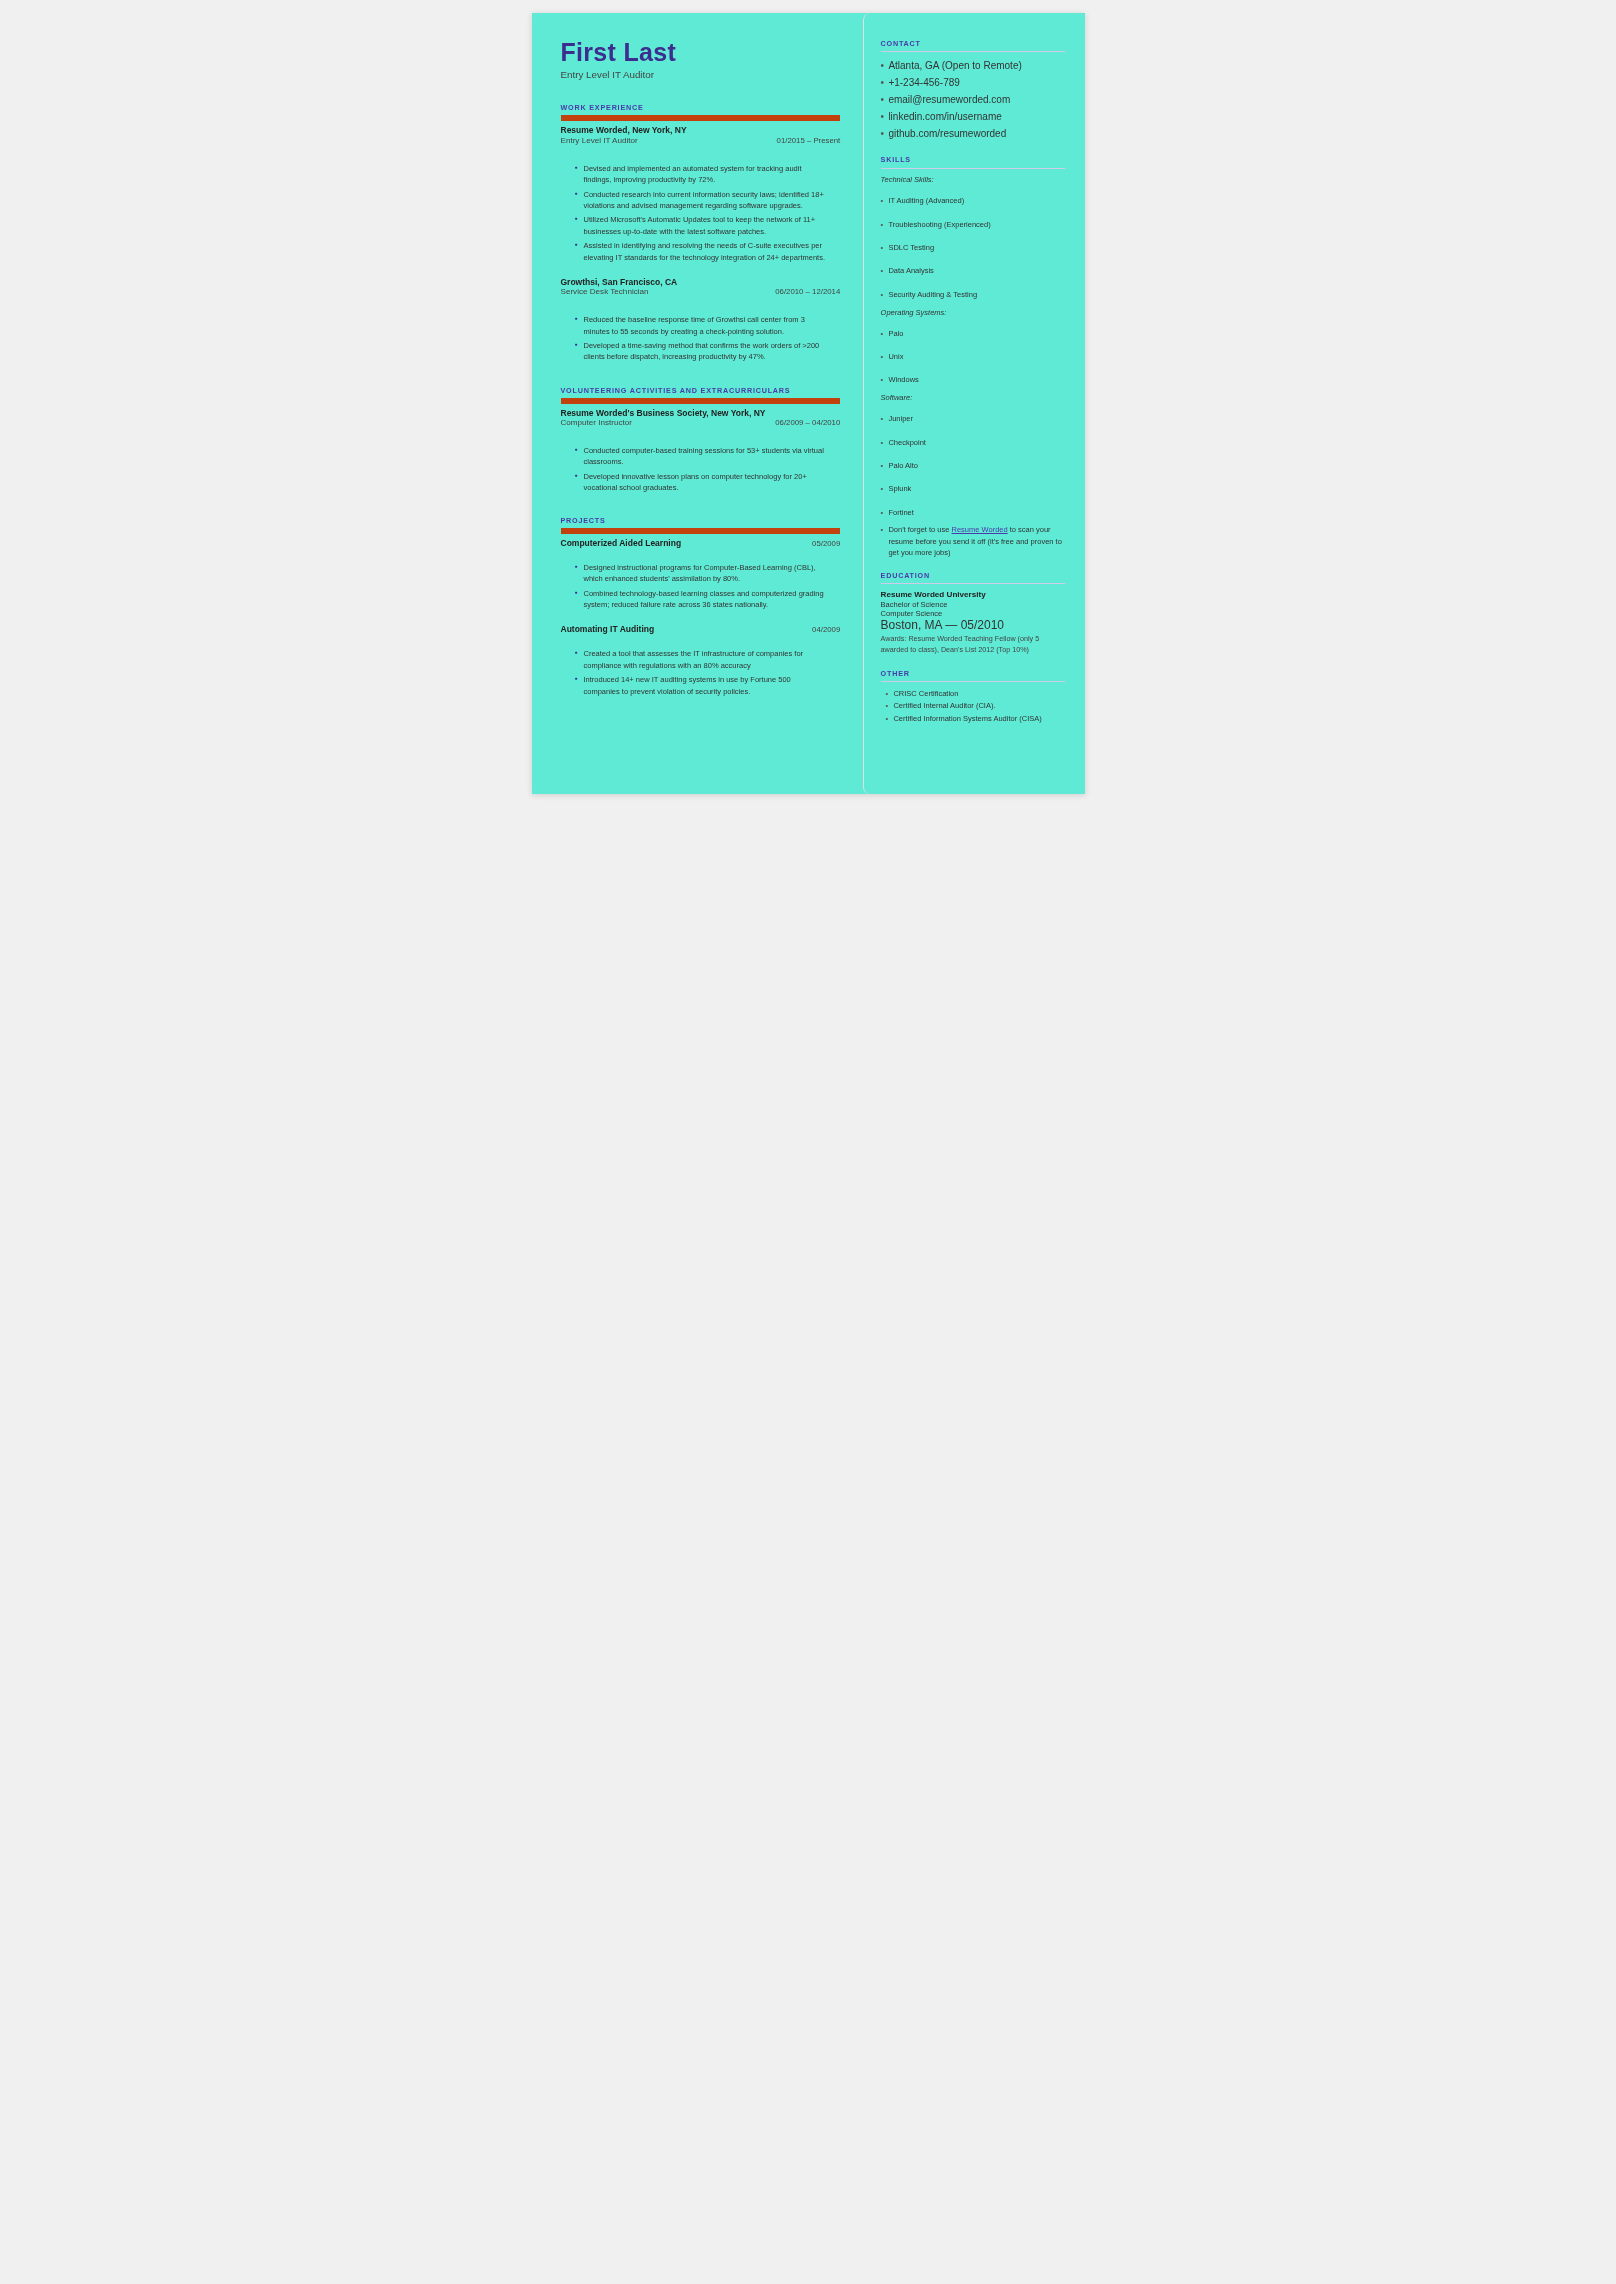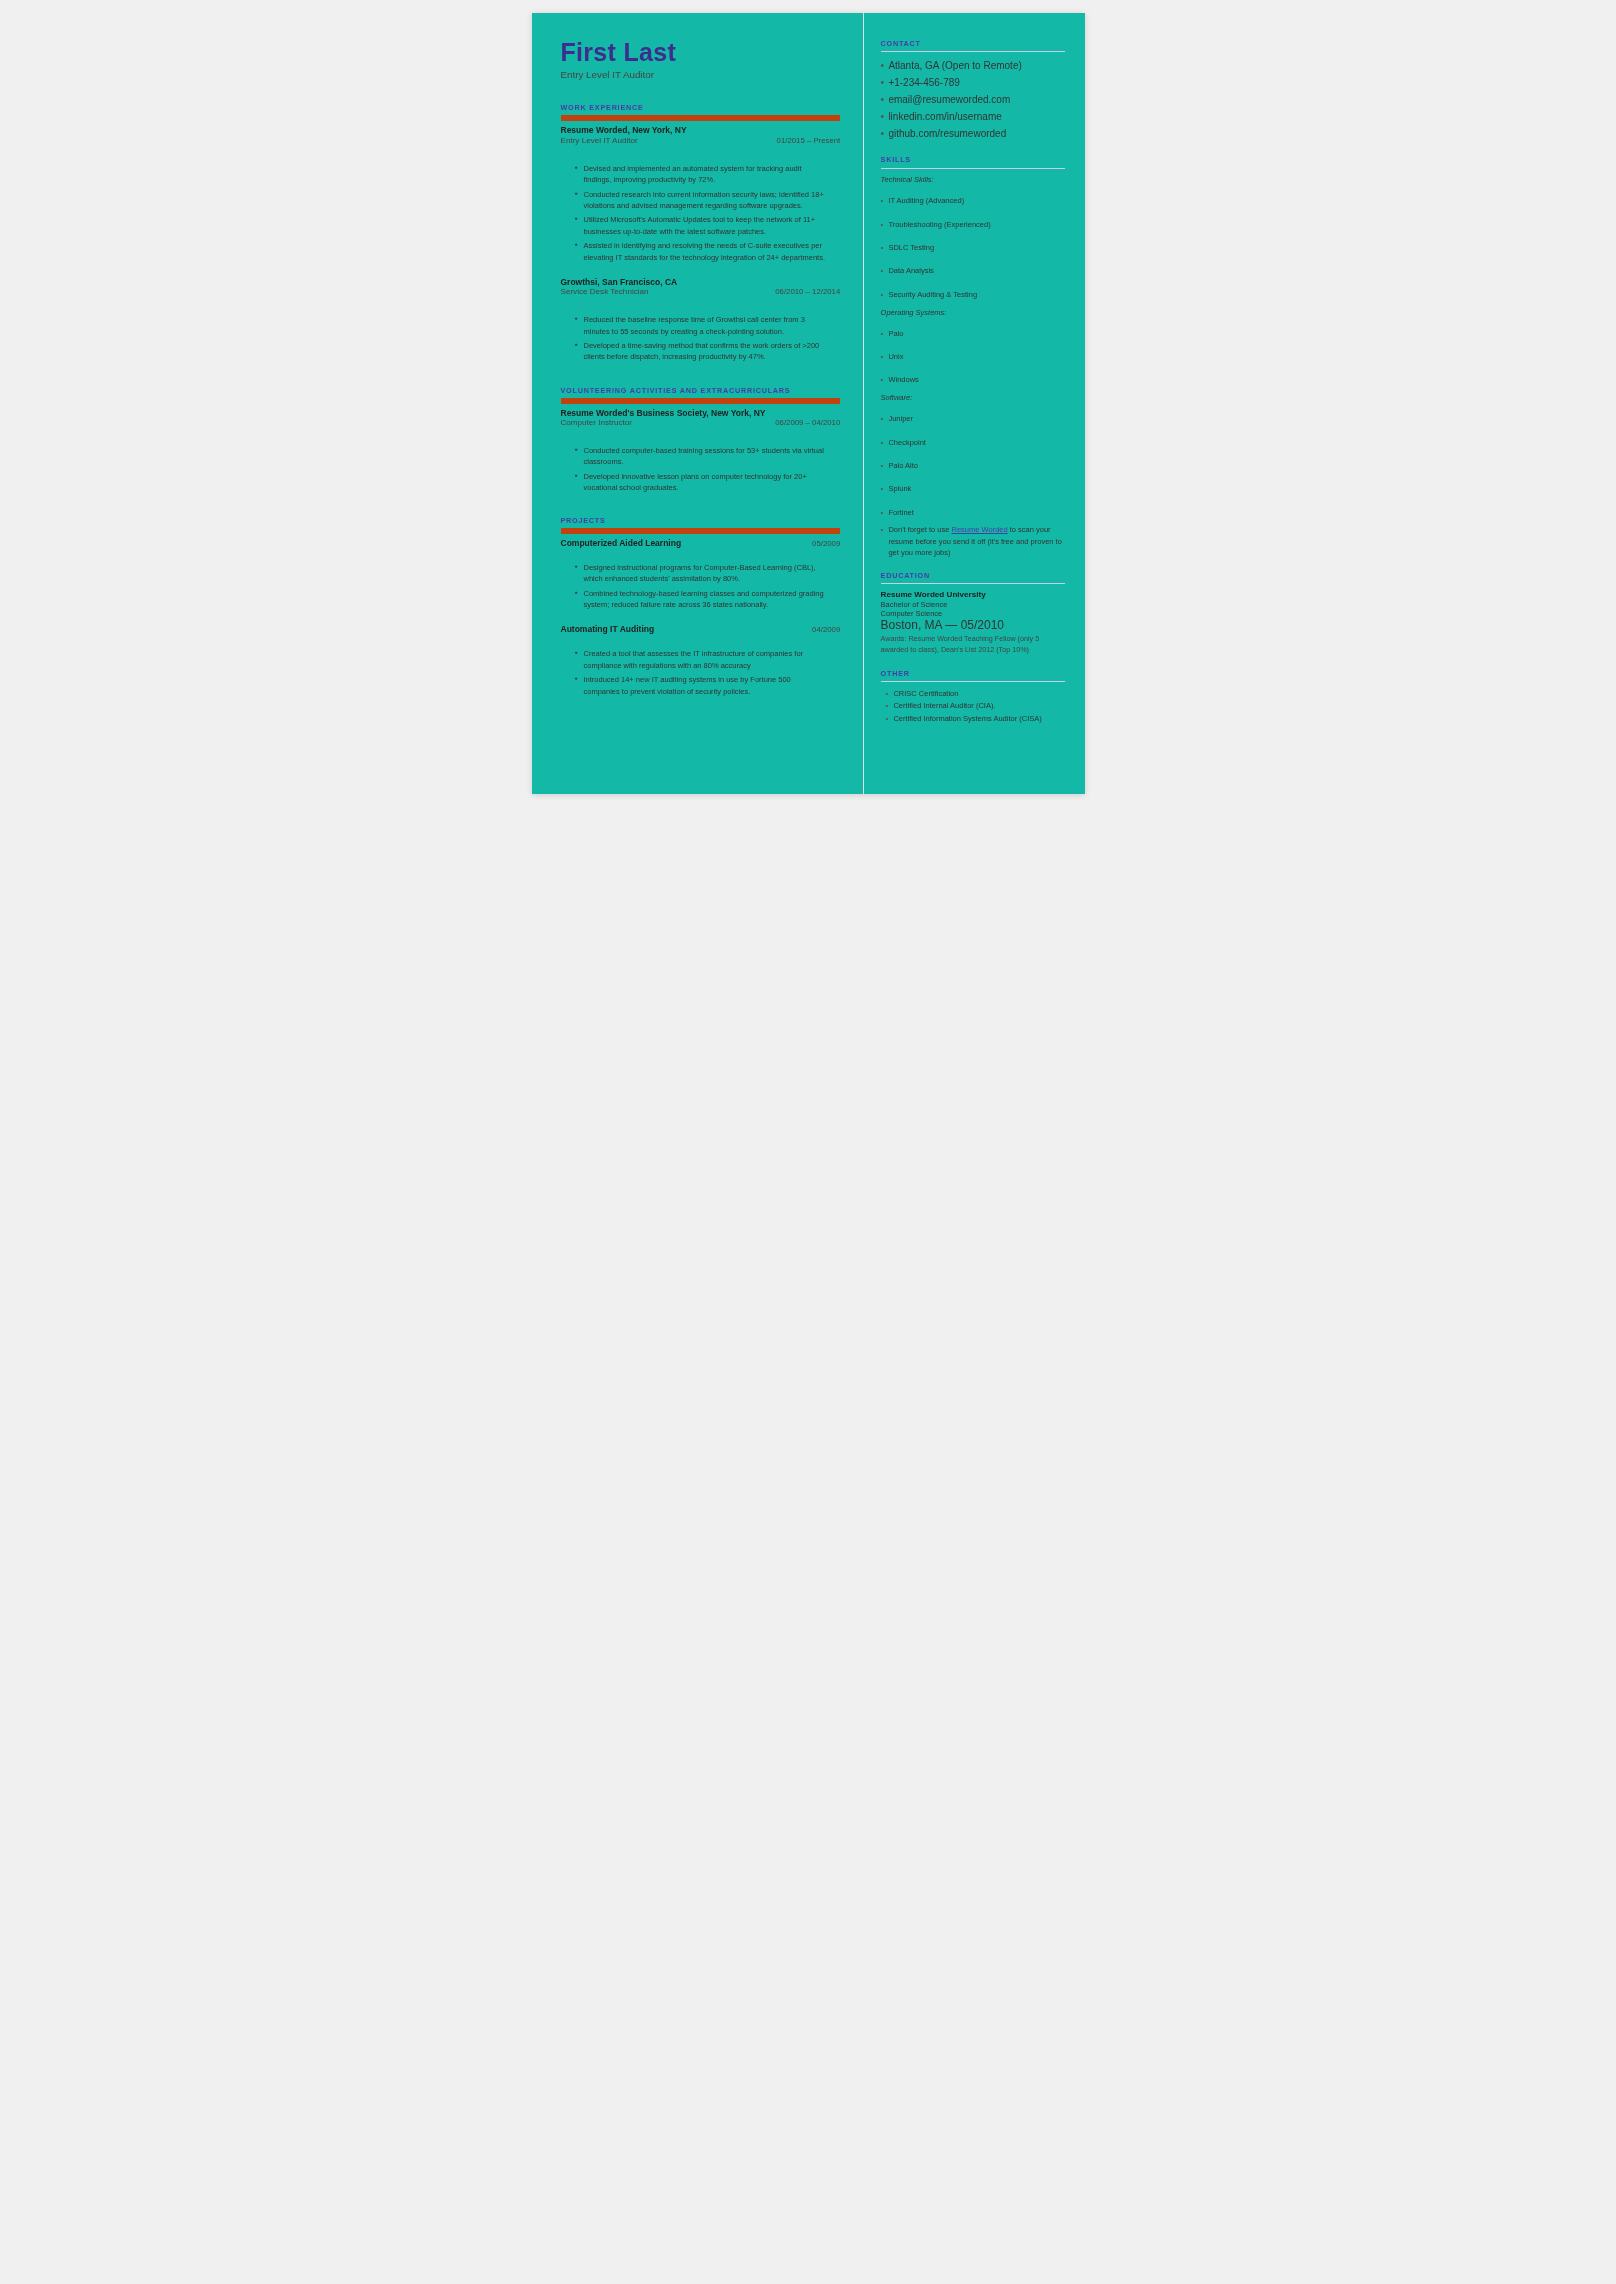--- a/index.html
+++ b/index.html
@@ -10,37 +10,38 @@
     body {
       font-family: Arial, sans-serif;
       background: #f0f0f0;
       display: flex;
       justify-content: center;
       align-items: flex-start;
       min-height: 100vh;
       padding: 13px;
     }
     .resume-page {
-      background: #14b8a6;
+      background: #5eead4;
       width: 553px;
       min-height: 781px;
       display: flex;
       flex-direction: row;
       box-shadow: 0 1.3px 6.5px rgba(0,0,0,0.15);
     }
     
     .left-col {
       flex: 0 0 60%;
       padding: 26px 23px 26px 29px;
     }
     
     .right-col {
       flex: 0 0 40%;
       padding: 26px 19.5px 26px 16.3px;
       border-left: 0.7px solid #e0e0e0;
+      border-radius: 7px;
     }
 
     
     .name-title {
       margin-bottom: 13px;
     }
     .name-title h1 {
       font-size: 25px;
       font-weight: 900;
       color: #3d2d8e;

